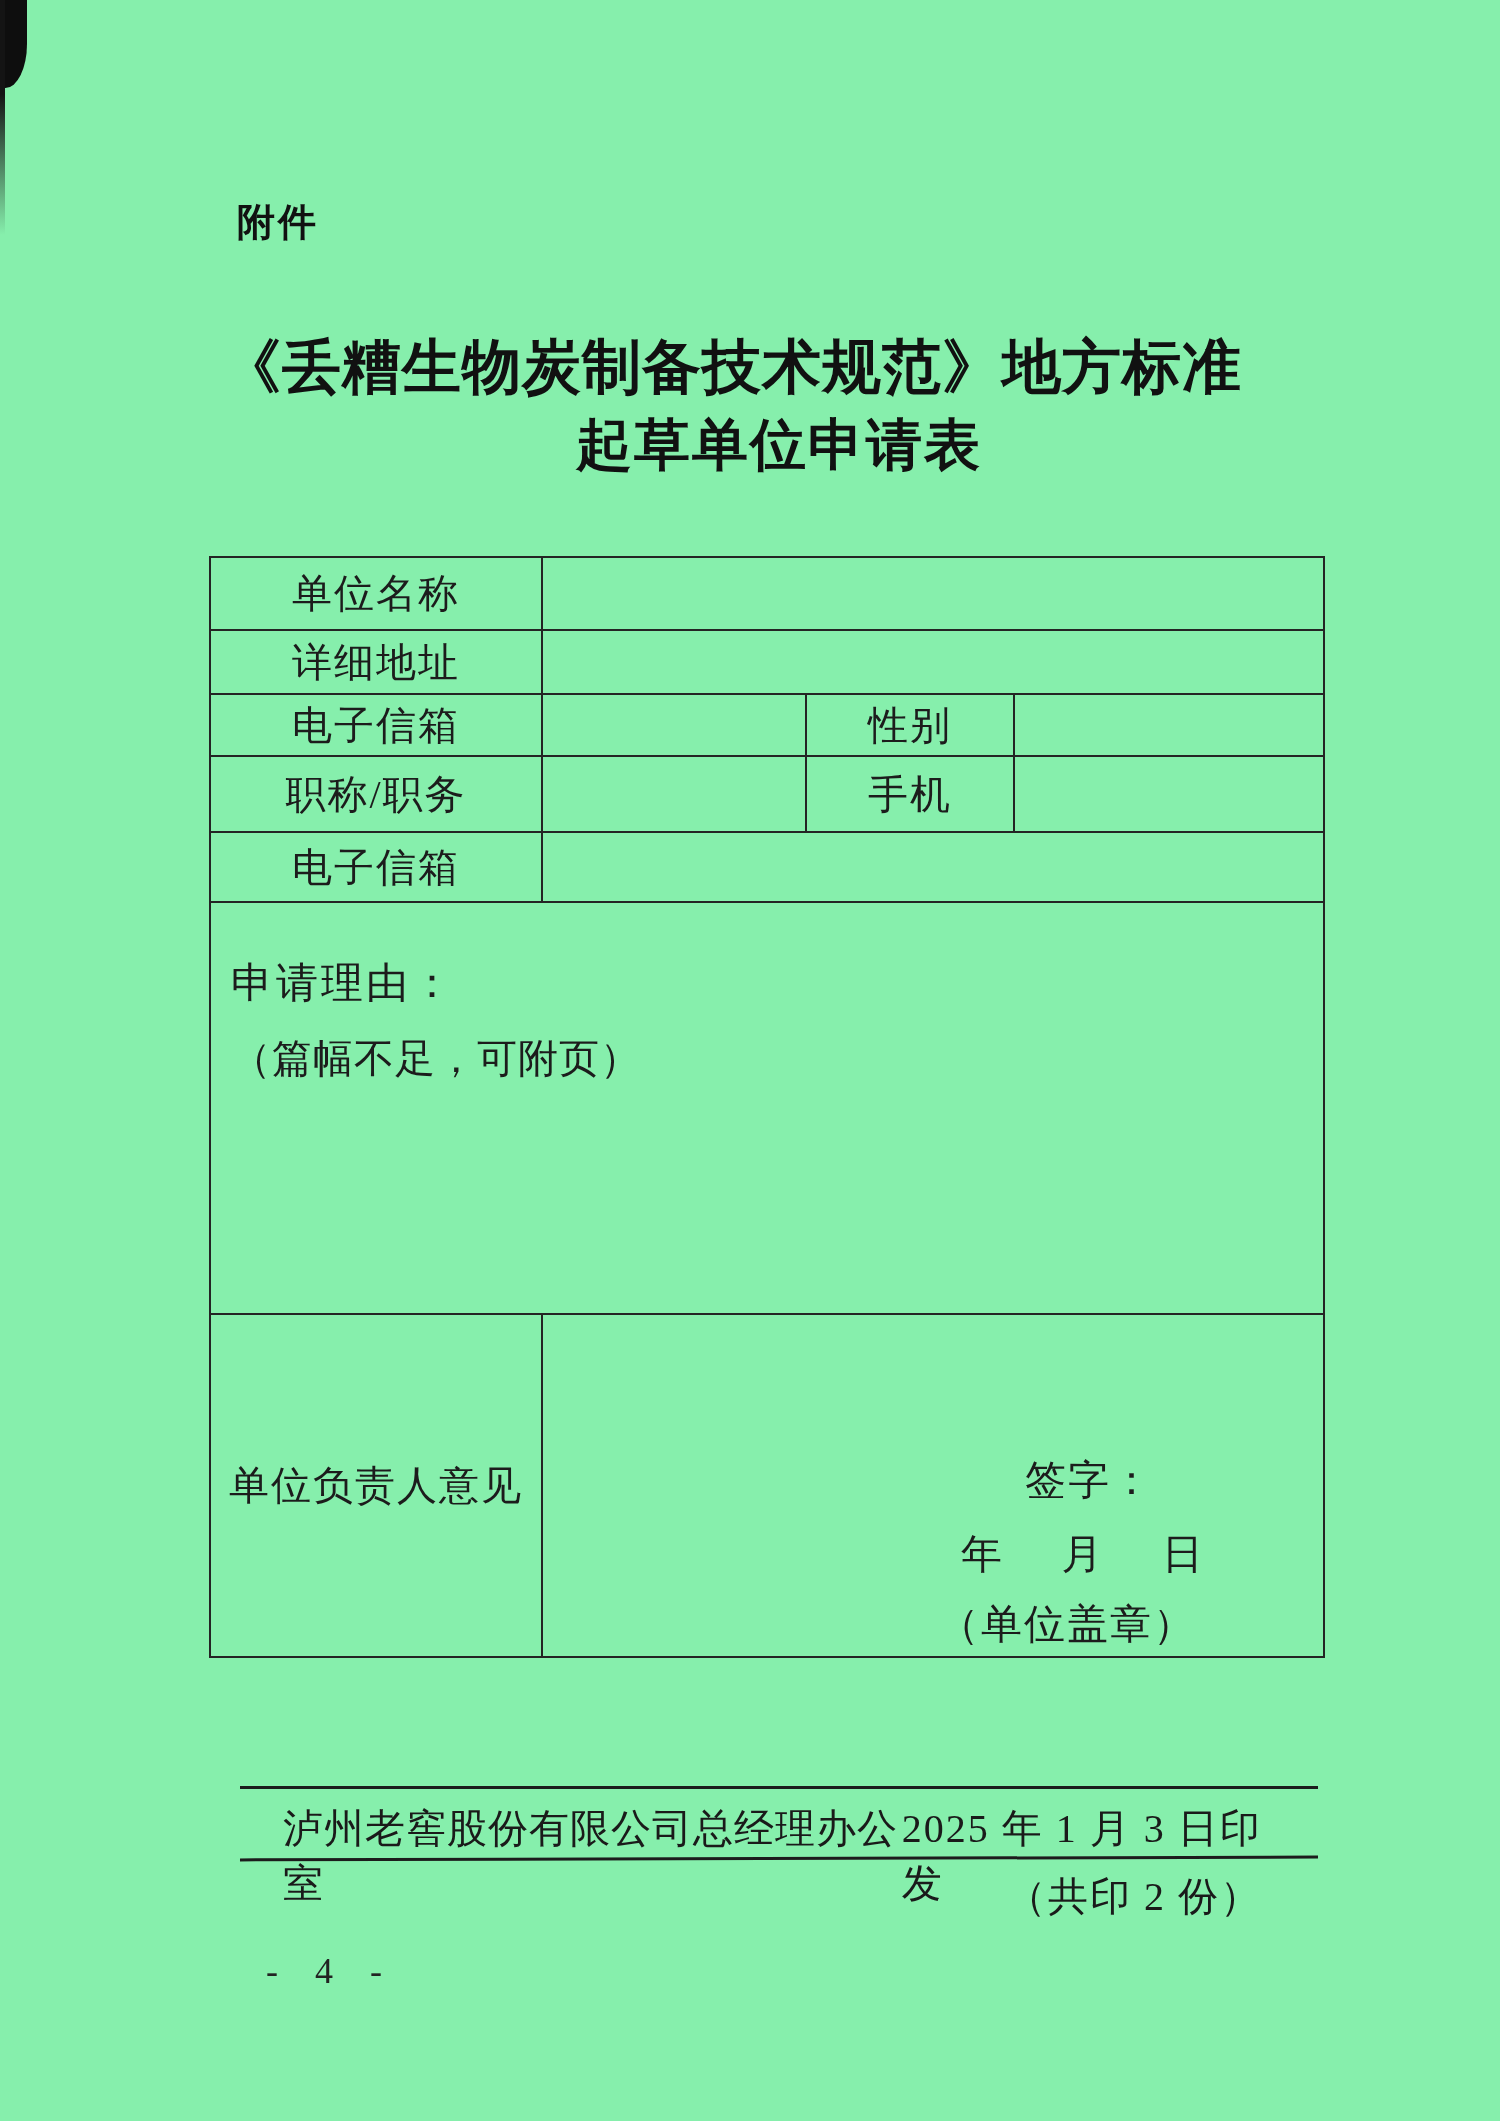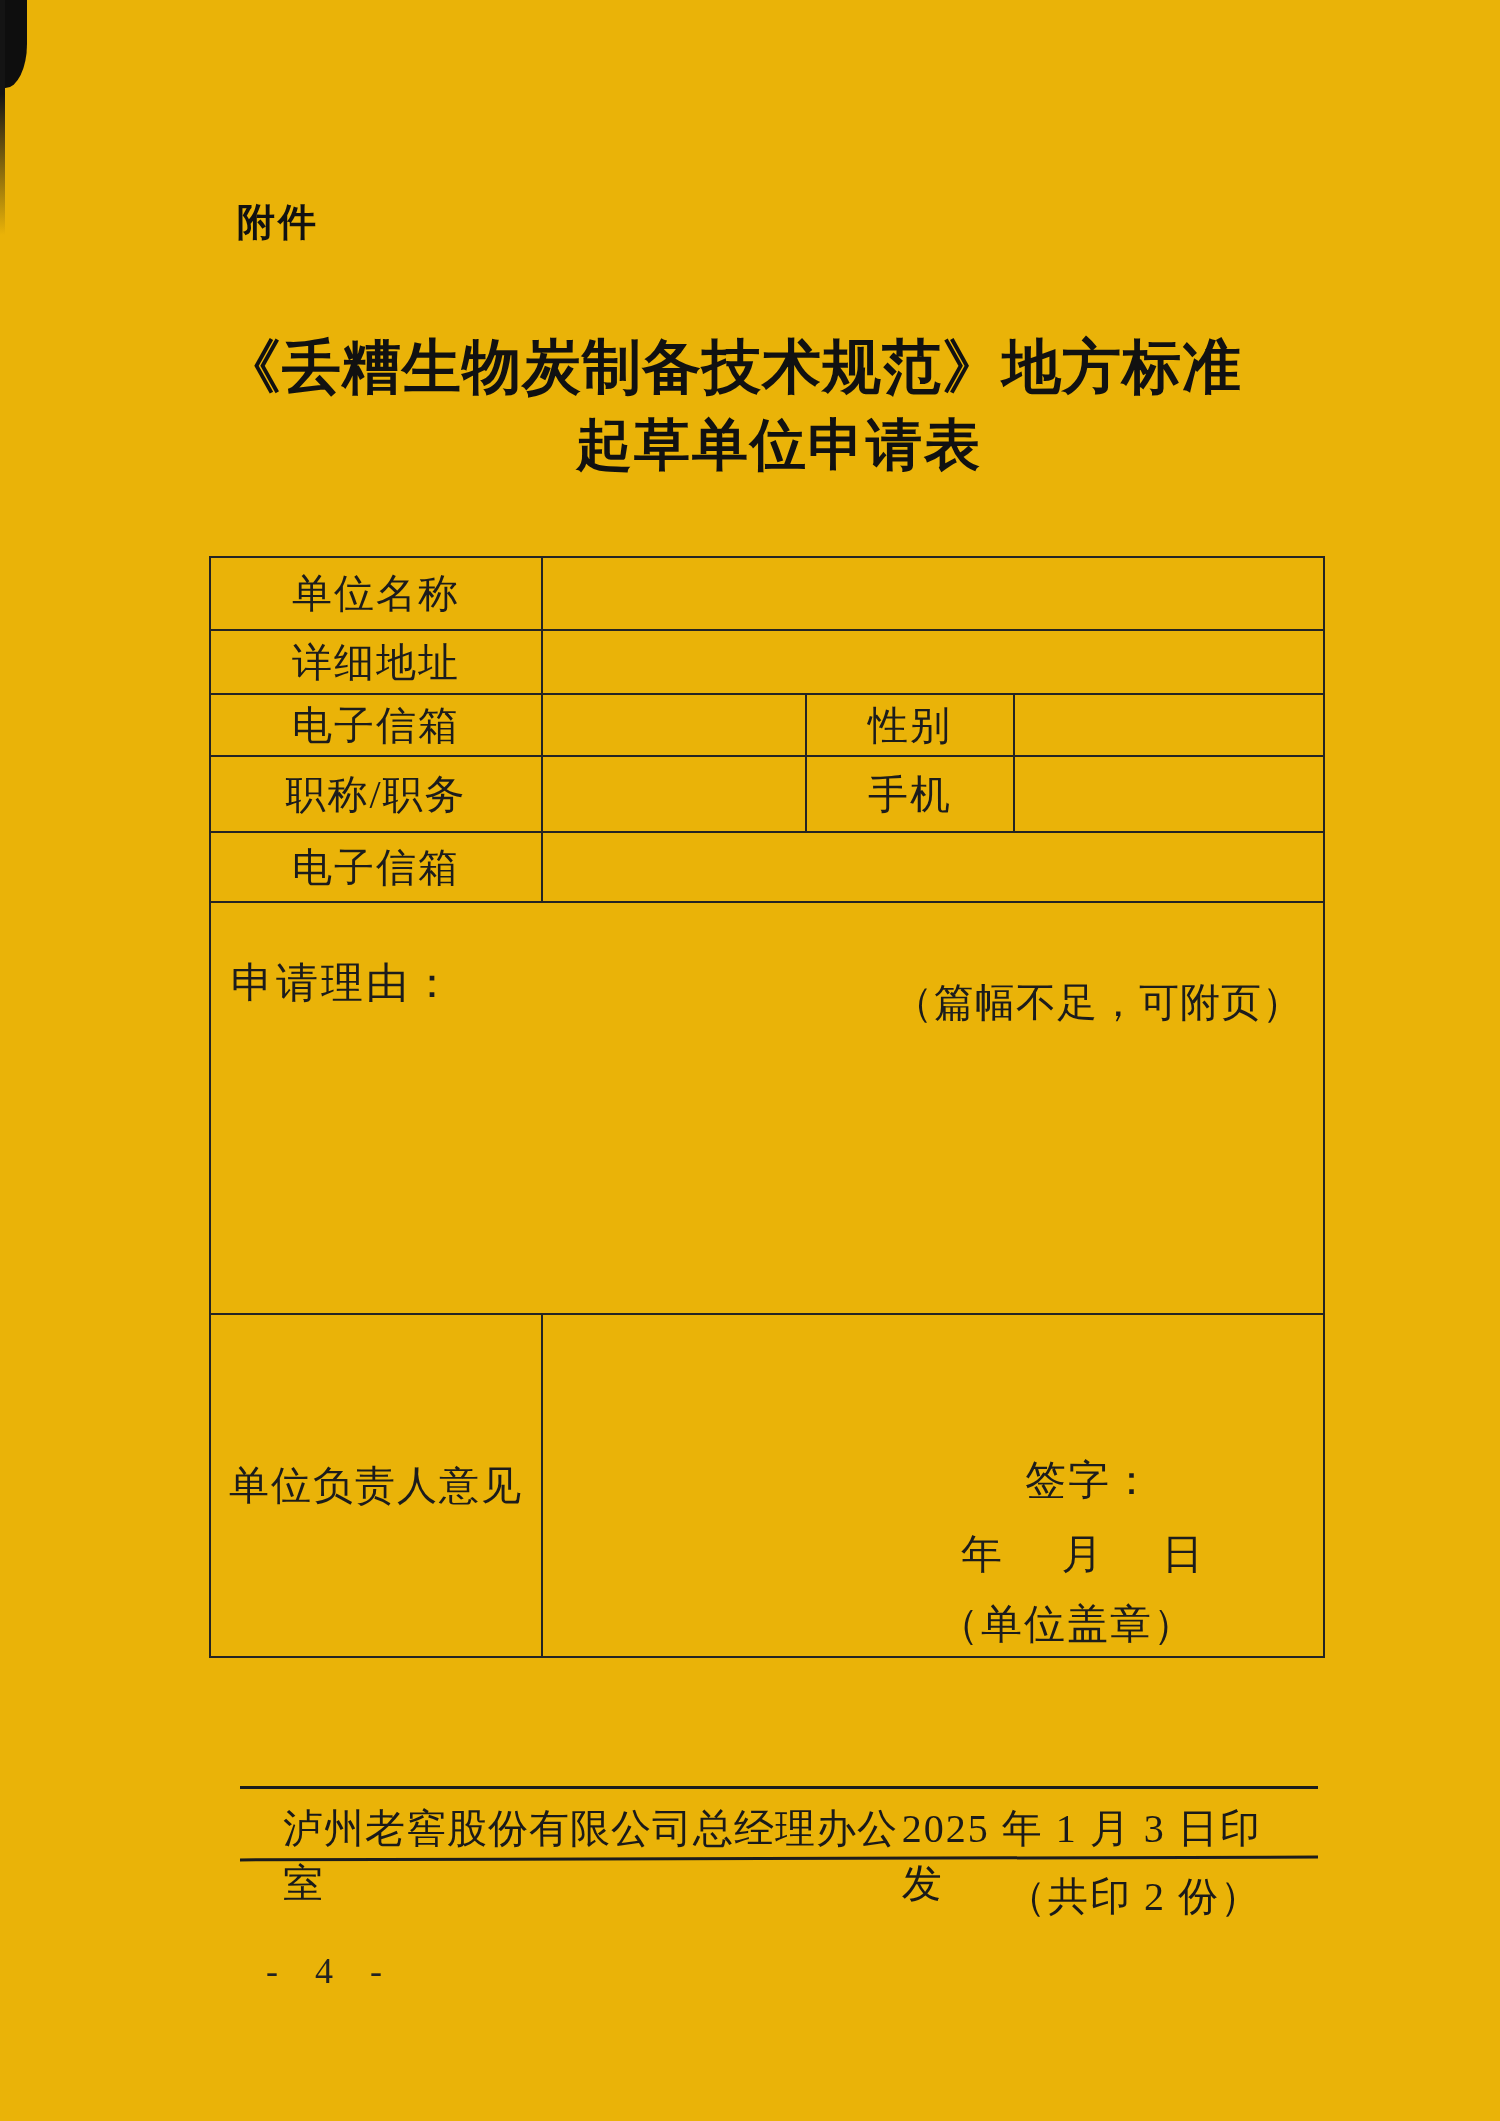--- a/index.html
+++ b/index.html
@@ -1,20 +1,20 @@
 <!DOCTYPE html>
 <html><head>
 <meta charset="utf-8">
 <style>
   html,body{margin:0;padding:0;background:#e8e8e8;}
   .page{
     position:relative;
     width:1500px;height:2121px;
     margin:0 auto;
-    background:#eab308;
+    background:#86efac;
     overflow:hidden;
     font-family:"Liberation Serif","DejaVu Serif",serif;
     color:#1a1a1a;
   }
   
   .corner-artifact{
     position:absolute;top:0;left:0;width:27px;height:88px;
     background:#0e0e0e;border-bottom-right-radius:80% 50%;
   }
   .edge-artifact{
@@ -39,21 +39,21 @@
   table.form-table td{
     border:2.5px solid #242424;
     font-size:40px;color:#1c1c1c;
     padding:0;vertical-align:middle;
     overflow:hidden;
   }
   td.lbl{text-align:center;letter-spacing:2px;}
   td.val{background:transparent;}
   .reason-cell-inner{
     height:100%;box-sizing:border-box;
-    display:flex;flex-direction:row;justify-content:space-between;
+    display:flex;flex-direction:column;justify-content:space-between;
     padding:52px 20px 28px 20px;
   }
   .reason-label{font-size:42px;letter-spacing:3px;}
   .reason-note{font-size:40px;letter-spacing:1px;margin-top:20px;}
   .opinion-content{position:relative;height:100%;}
   .sign-line{position:absolute;left:482px;top:138px;font-size:41px;letter-spacing:2px;}
   .date-line{
     position:absolute;left:418px;top:212px;width:242px;
     display:flex;justify-content:space-between;
     font-size:41px;

